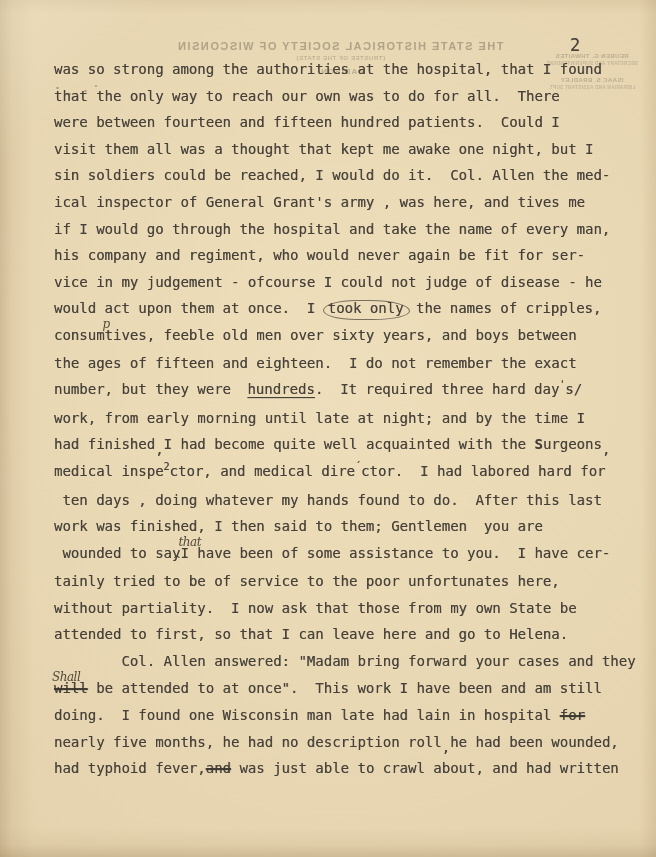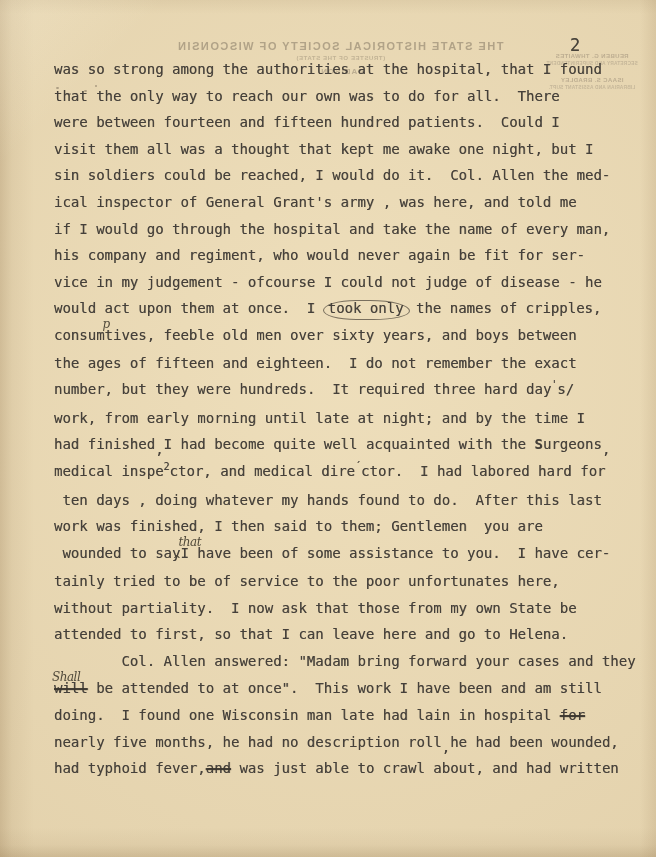--- a/index.html
+++ b/index.html
@@ -42,21 +42,21 @@
   .bleed-officers .ogap{height:9px;}
 
   .page-number{position:absolute;left:570px;top:35px;font-size:17px;color:#49443b;
                text-shadow:0 0 0.5px rgba(73,68,59,0.6);}
 
   .typed-body{position:absolute;left:0;top:0;width:524px;padding:56px 0 0 54px;box-sizing:border-box;text-align:center;}
   .tline{white-space:pre;line-height:26.6px;font-size:14px;letter-spacing:0px;color:#45403a;
          text-shadow:0.3px 0.3px 0.45px rgba(72,66,56,0.55);}
   .tline span{white-space:pre;}
 
-  .seg-u{text-underline-offset:3px;text-decoration-thickness:1.4px;}
+  .seg-u{text-decoration:underline;text-underline-offset:3px;text-decoration-thickness:1.4px;margin-left:8px;}
   .seg-st{text-decoration:line-through;text-decoration-thickness:1.9px;
           text-decoration-color:rgba(58,53,45,0.9);}
   .seg-b{font-weight:bold;}
   .seg-sub{position:relative;top:5px;}
   .seg-sup{position:relative;top:-6px;font-size:10px;}
   .seg-circle{display:inline-block;border:1.5px solid rgba(100,92,78,0.85);
               border-radius:50% 60% 55% 50% / 70% 75% 60% 65%;
               padding:0 5px 2px 4px;margin:-2px -2px -4px -1px;line-height:1.1;}
   .seg-ins{display:inline-block;width:0;overflow:visible;position:relative;top:-12px;left:-2px;
            font-family:"DejaVu Serif",serif;font-style:italic;font-size:12px;
@@ -86,21 +86,21 @@
   </div>
 
   <div class="page-number">2</div>
 
   <div class="typed-body" id="typed-body">
       <div class="tline"><span>was so strong among the authorities at the hospital, that I found</span></div>
       <div class="tline"><span>that the only way to reach our own was to do for all.  There</span></div>
       <div class="tline"><span>were between fourteen and fifteen hundred patients.  Could I</span></div>
       <div class="tline"><span>visit them all was a thought that kept me awake one night, but I</span></div>
       <div class="tline"><span>sin soldiers could be reached, I would do it.  Col. Allen the med-</span></div>
-      <div class="tline"><span>ical inspector of General Grant's army , was here, and told me</span></div>
+      <div class="tline"><span>ical inspector of General Grant's army , was here, and tives me</span></div>
       <div class="tline"><span>if I would go through the hospital and take the name of every man,</span></div>
       <div class="tline"><span>his company and regiment, who would never again be fit for ser-</span></div>
       <div class="tline"><span>vice in my judgement - ofcourse I could not judge of disease - he</span></div>
       <div class="tline"><span>would act upon them at once.  I </span><span class="seg-circle">took only</span><span> the names of cripples,</span></div>
       <div class="tline"><span>consum</span><span class="seg-ins">p</span><span>tives, feeble old men over sixty years, and boys between</span></div>
       <div class="tline"><span>the ages of fifteen and eighteen.  I do not remember the exact</span></div>
       <div class="tline"><span>number, but they were </span><span class="seg-u">hundreds</span><span>.  It required three hard day</span><span class="seg-sup">'</span><span>s/</span></div>
       <div class="tline"><span>work, from early morning until late at night; and by the time I</span></div>
       <div class="tline"><span>had finished</span><span class="seg-sub">,</span><span>I had become quite well acquainted with the </span><span class="seg-b">S</span><span>urgeons</span><span class="seg-sub">,</span></div>
       <div class="tline"><span>medical inspe</span><span class="seg-sup">2</span><span>ctor, and medical dire</span><span class="seg-sup">´</span><span>ctor.  I had labored hard for</span></div>

